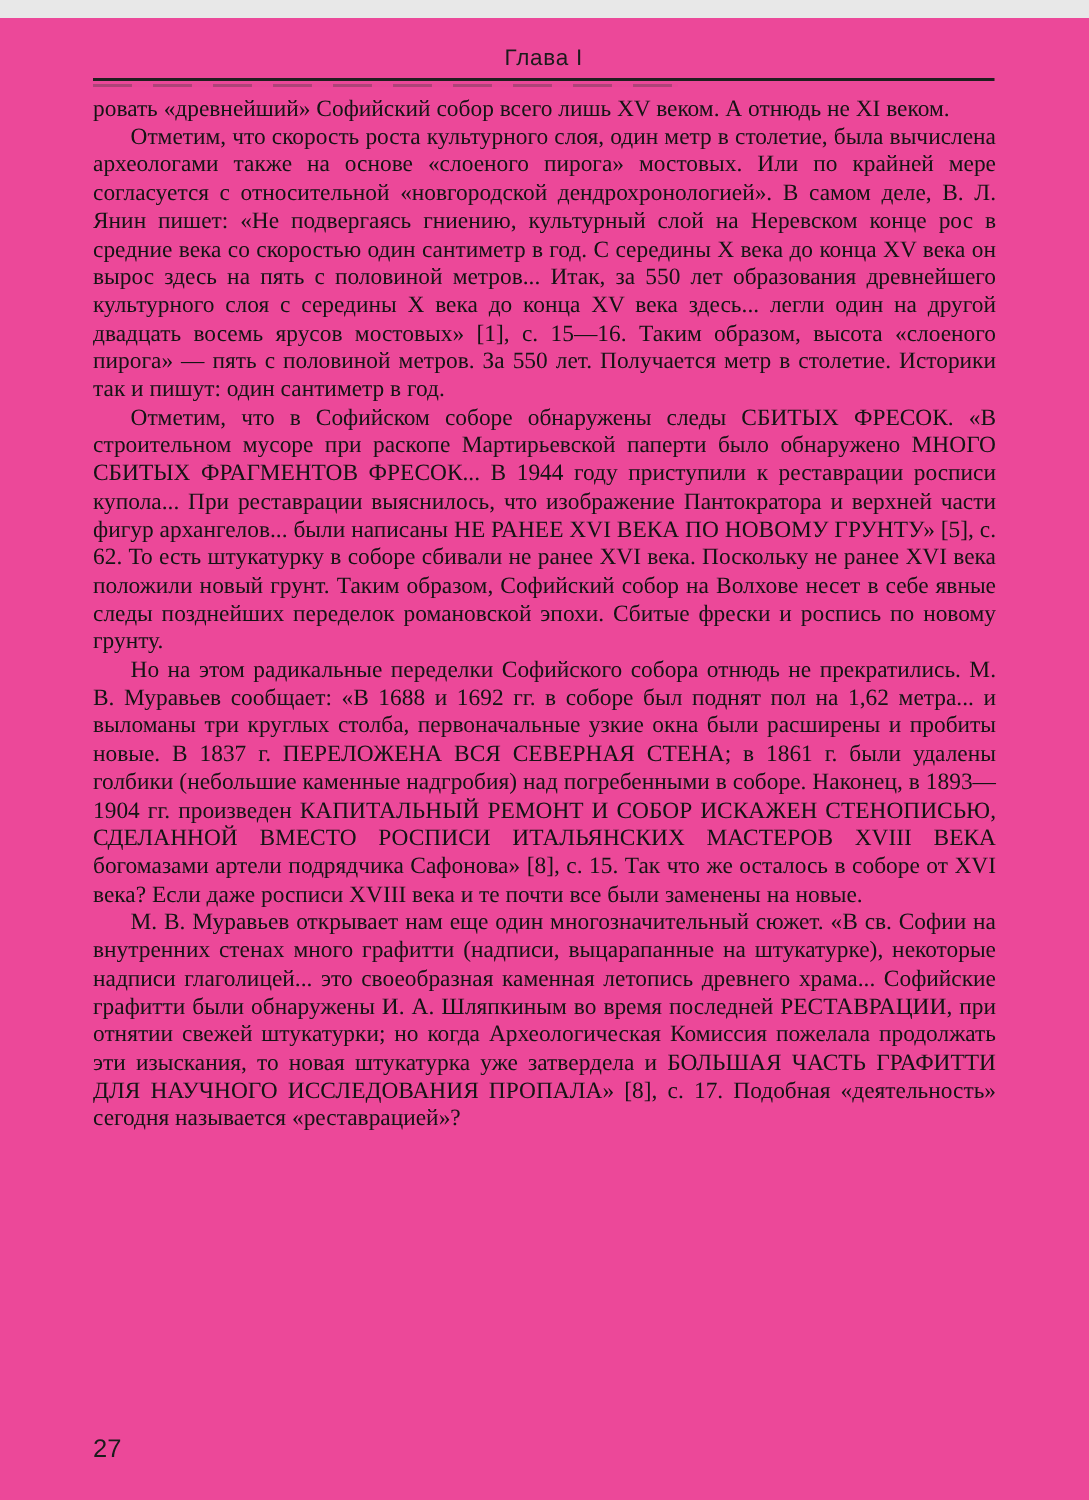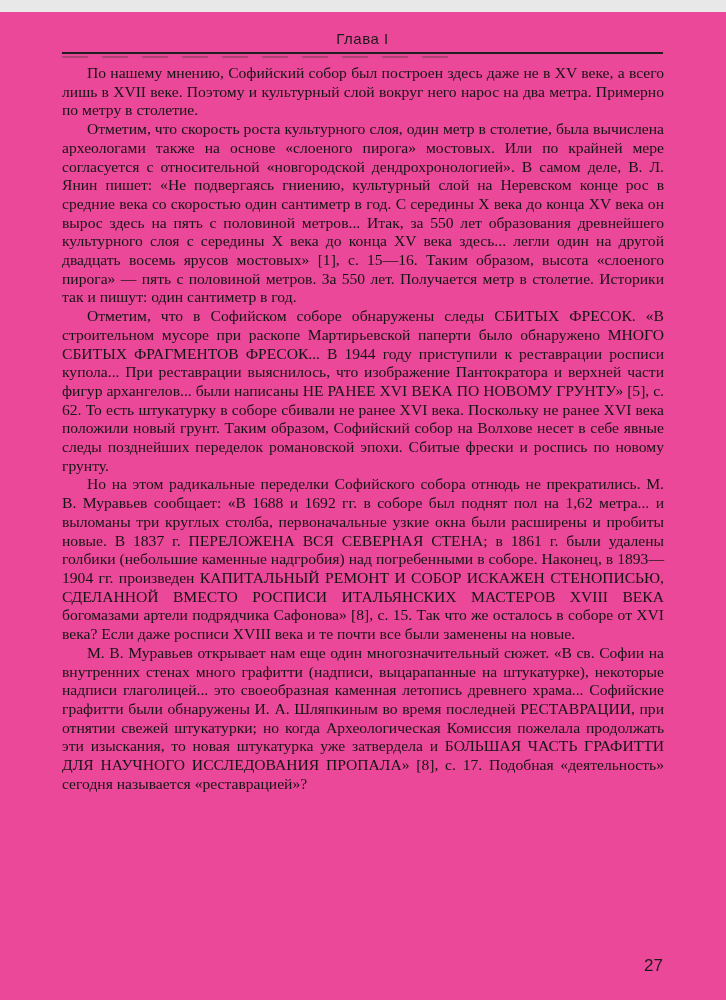--- a/index.html
+++ b/index.html
@@ -66,38 +66,37 @@
   }
   .text-block p.indented {
     text-indent: 25px;
   }
   
   .page-number {
     position: absolute;
     top: 944px;
     left: 62px;
     width: 601px;
-    text-align: right;
     font-family: "Liberation Sans", sans-serif;
     font-size: 17px;
     color: #1b1b1b;
   }
 </style>
 </head>
 <body>
 
 <div class="page">
 
   <div class="running-head">Глава I</div>
 
   <div class="head-rule"></div>
   <div class="head-rule-smudge"></div>
 
   <div class="text-block">
-    <p class="indented">По нашему мнению, Софийский собор был построен здесь даже не в XV веке, а всего лишь в XVII веке. Поэтому и культурный слой вокруг него нарос на два метра. Примерно по метру в столетие.</p>
+    <p>ровать «древнейший» Софийский собор всего лишь XV веком. А отнюдь не XI веком.</p>
     <p class="indented">Отметим, что скорость роста культурного слоя, один метр в столетие, была вычислена археологами также на основе «слоеного пирога» мостовых. Или по крайней мере согласуется с относительной «новгородской дендрохронологией». В самом деле, В. Л. Янин пишет: «Не подвергаясь гниению, культурный слой на Неревском конце рос в средние века со скоростью один сантиметр в год. С середины X века до конца XV века он вырос здесь на пять с половиной метров... Итак, за 550 лет образования древнейшего культурного слоя с середины X века до конца XV века здесь... легли один на другой двадцать восемь ярусов мостовых» [1], с. 15—16. Таким образом, высота «слоеного пирога» — пять с половиной метров. За 550 лет. Получается метр в столетие. Историки так и пишут: один сантиметр в год.</p>
     <p class="indented">Отметим, что в Софийском соборе обнаружены следы СБИТЫХ ФРЕСОК. «В строительном мусоре при раскопе Мартирьевской паперти было обнаружено МНОГО СБИТЫХ ФРАГМЕНТОВ ФРЕСОК... В 1944 году приступили к реставрации росписи купола... При реставрации выяснилось, что изображение Пантократора и верхней части фигур архангелов... были написаны НЕ РАНЕЕ XVI ВЕКА ПО НОВОМУ ГРУНТУ» [5], с. 62. То есть штукатурку в соборе сбивали не ранее XVI века. Поскольку не ранее XVI века положили новый грунт. Таким образом, Софийский собор на Волхове несет в себе явные следы позднейших переделок романовской эпохи. Сбитые фрески и роспись по новому грунту.</p>
     <p class="indented">Но на этом радикальные переделки Софийского собора отнюдь не прекратились. М. В. Муравьев сообщает: «В 1688 и 1692 гг. в соборе был поднят пол на 1,62 метра... и выломаны три круглых столба, первоначальные узкие окна были расширены и пробиты новые. В 1837 г. ПЕРЕЛОЖЕНА ВСЯ СЕВЕРНАЯ СТЕНА; в 1861 г. были удалены голбики (небольшие каменные надгробия) над погребенными в соборе. Наконец, в 1893—1904 гг. произведен КАПИТАЛЬНЫЙ РЕМОНТ И СОБОР ИСКАЖЕН СТЕНОПИСЬЮ, СДЕЛАННОЙ ВМЕСТО РОСПИСИ ИТАЛЬЯНСКИХ МАСТЕРОВ XVIII ВЕКА богомазами артели подрядчика Сафонова» [8], с. 15. Так что же осталось в соборе от XVI века? Если даже росписи XVIII века и те почти все были заменены на новые.</p>
     <p class="indented">М. В. Муравьев открывает нам еще один многозначительный сюжет. «В св. Софии на внутренних стенах много графитти (надписи, выцарапанные на штукатурке), некоторые надписи глаголицей... это своеобразная каменная летопись древнего храма... Софийские графитти были обнаружены И. А. Шляпкиным во время последней РЕСТАВРАЦИИ, при отнятии свежей штукатурки; но когда Археологическая Комиссия пожелала продолжать эти изыскания, то новая штукатурка уже затвердела и БОЛЬШАЯ ЧАСТЬ ГРАФИТТИ ДЛЯ НАУЧНОГО ИССЛЕДОВАНИЯ ПРОПАЛА» [8], с. 17. Подобная «деятельность» сегодня называется «реставрацией»?</p>
   </div>
 
   <div class="page-number">27</div>
 
 </div>
 

